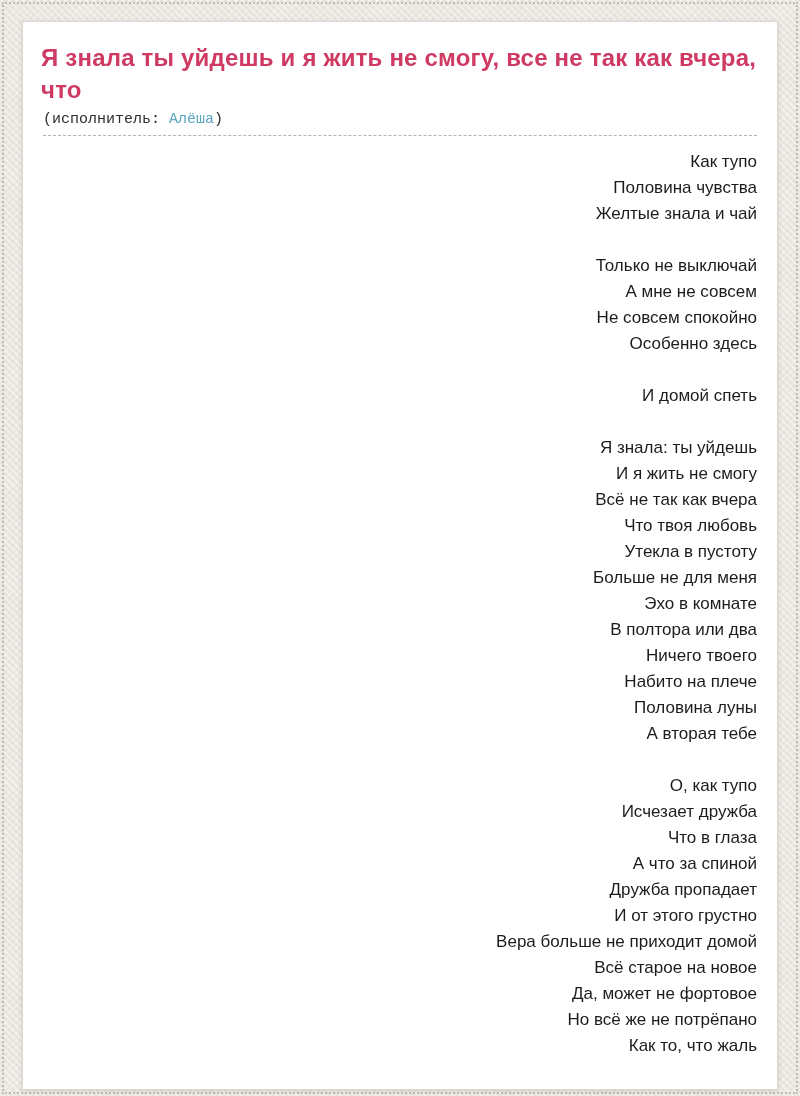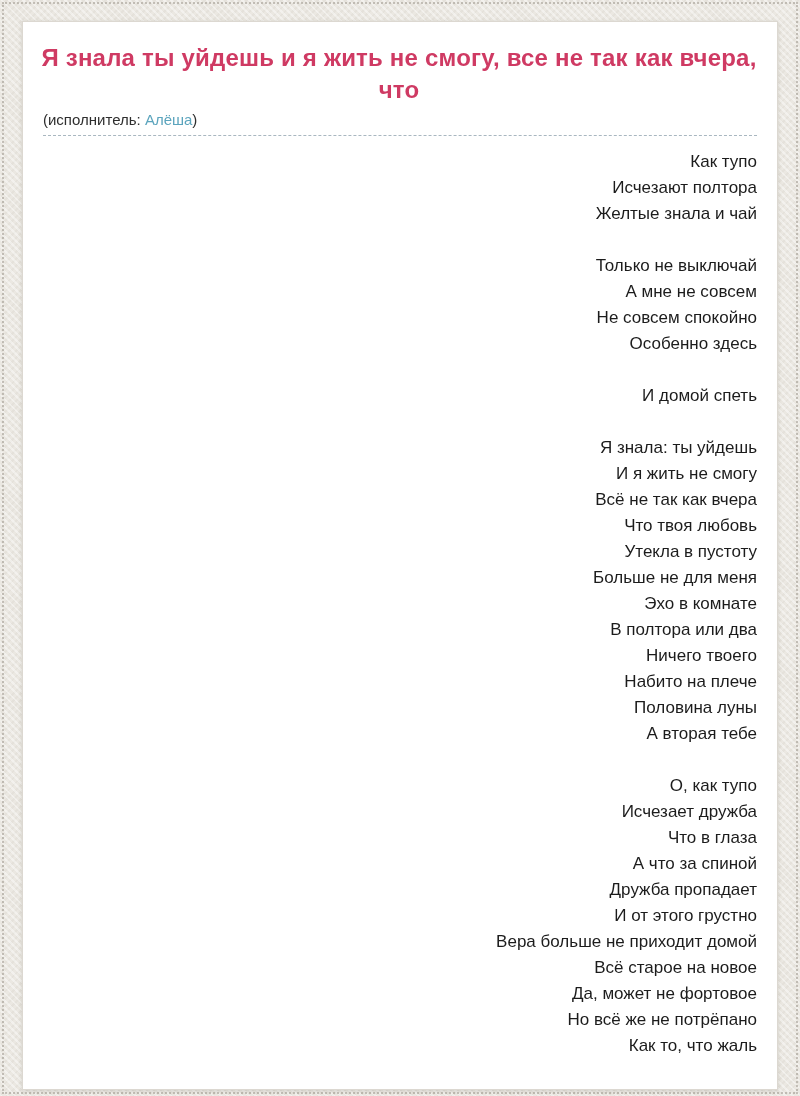--- a/index.html
+++ b/index.html
@@ -36,29 +36,29 @@
     padding: 16px 18px 22px 18px;
     z-index: 2;
   }
   .page-title {
     margin: 4px 2px 4px 0;
     font-size: 24px;
     line-height: 32px;
     font-weight: bold;
     color: #cf3a63;
     letter-spacing: 0.2px;
-    text-align: center;
   }
   .artist-line {
     margin: 0 2px;
     font-size: 15px;
     line-height: 20px;
     color: #2e2e2e;
     padding-bottom: 5px;
     border-bottom: 1px dashed #a9b7c0;
+    font-family: Liberation Mono, monospace;
   }
   .artist-link {
     color: #5ba4bd;
     text-decoration: none;
     cursor: pointer;
   }
   .lyrics {
     margin: 13px 2px 0 2px;
     font-size: 17px;
     line-height: 26px;
@@ -73,17 +73,17 @@
 <div class="page-frame"></div>
 
 <div class="card">
   <h1 class="page-title">Я знала ты уйдешь и я жить не смогу, все не так как вчера, что</h1>
 
   <div class="artist-line">
     <span>(исполнитель: </span><a class="artist-link">Алёша</a><span>)</span>
   </div>
 
   <div class="lyrics">
-      <p class="stanza"><span>Как тупо</span><br><span>Исчезают полтора</span><br><span>Желтые знала и чай</span><br><br><span>Только не выключай</span><br><span>А мне не совсем</span><br><span>Не совсем спокойно</span><br><span>Особенно здесь</span><br><br><span>И домой спеть</span></p>
+      <p class="stanza"><span>Как тупо</span><br><span>Половина чувства</span><br><span>Желтые знала и чай</span><br><br><span>Только не выключай</span><br><span>А мне не совсем</span><br><span>Не совсем спокойно</span><br><span>Особенно здесь</span><br><br><span>И домой спеть</span></p>
       <p class="stanza"><span>Я знала: ты уйдешь</span><br><span>И я жить не смогу</span><br><span>Всё не так как вчера</span><br><span>Что твоя любовь</span><br><span>Утекла в пустоту</span><br><span>Больше не для меня</span><br><span>Эхо в комнате</span><br><span>В полтора или два</span><br><span>Ничего твоего</span><br><span>Набито на плече</span><br><span>Половина луны</span><br><span>А вторая тебе</span></p>
       <p class="stanza"><span>О, как тупо</span><br><span>Исчезает дружба</span><br><span>Что в глаза</span><br><span>А что за спиной</span><br><span>Дружба пропадает</span><br><span>И от этого грустно</span><br><span>Вера больше не приходит домой</span><br><span>Всё старое на новое</span><br><span>Да, может не фортовое</span><br><span>Но всё же не потрёпано</span><br><span>Как то, что жаль</span></p>
     </div>
 </div>
 
 </body></html>

